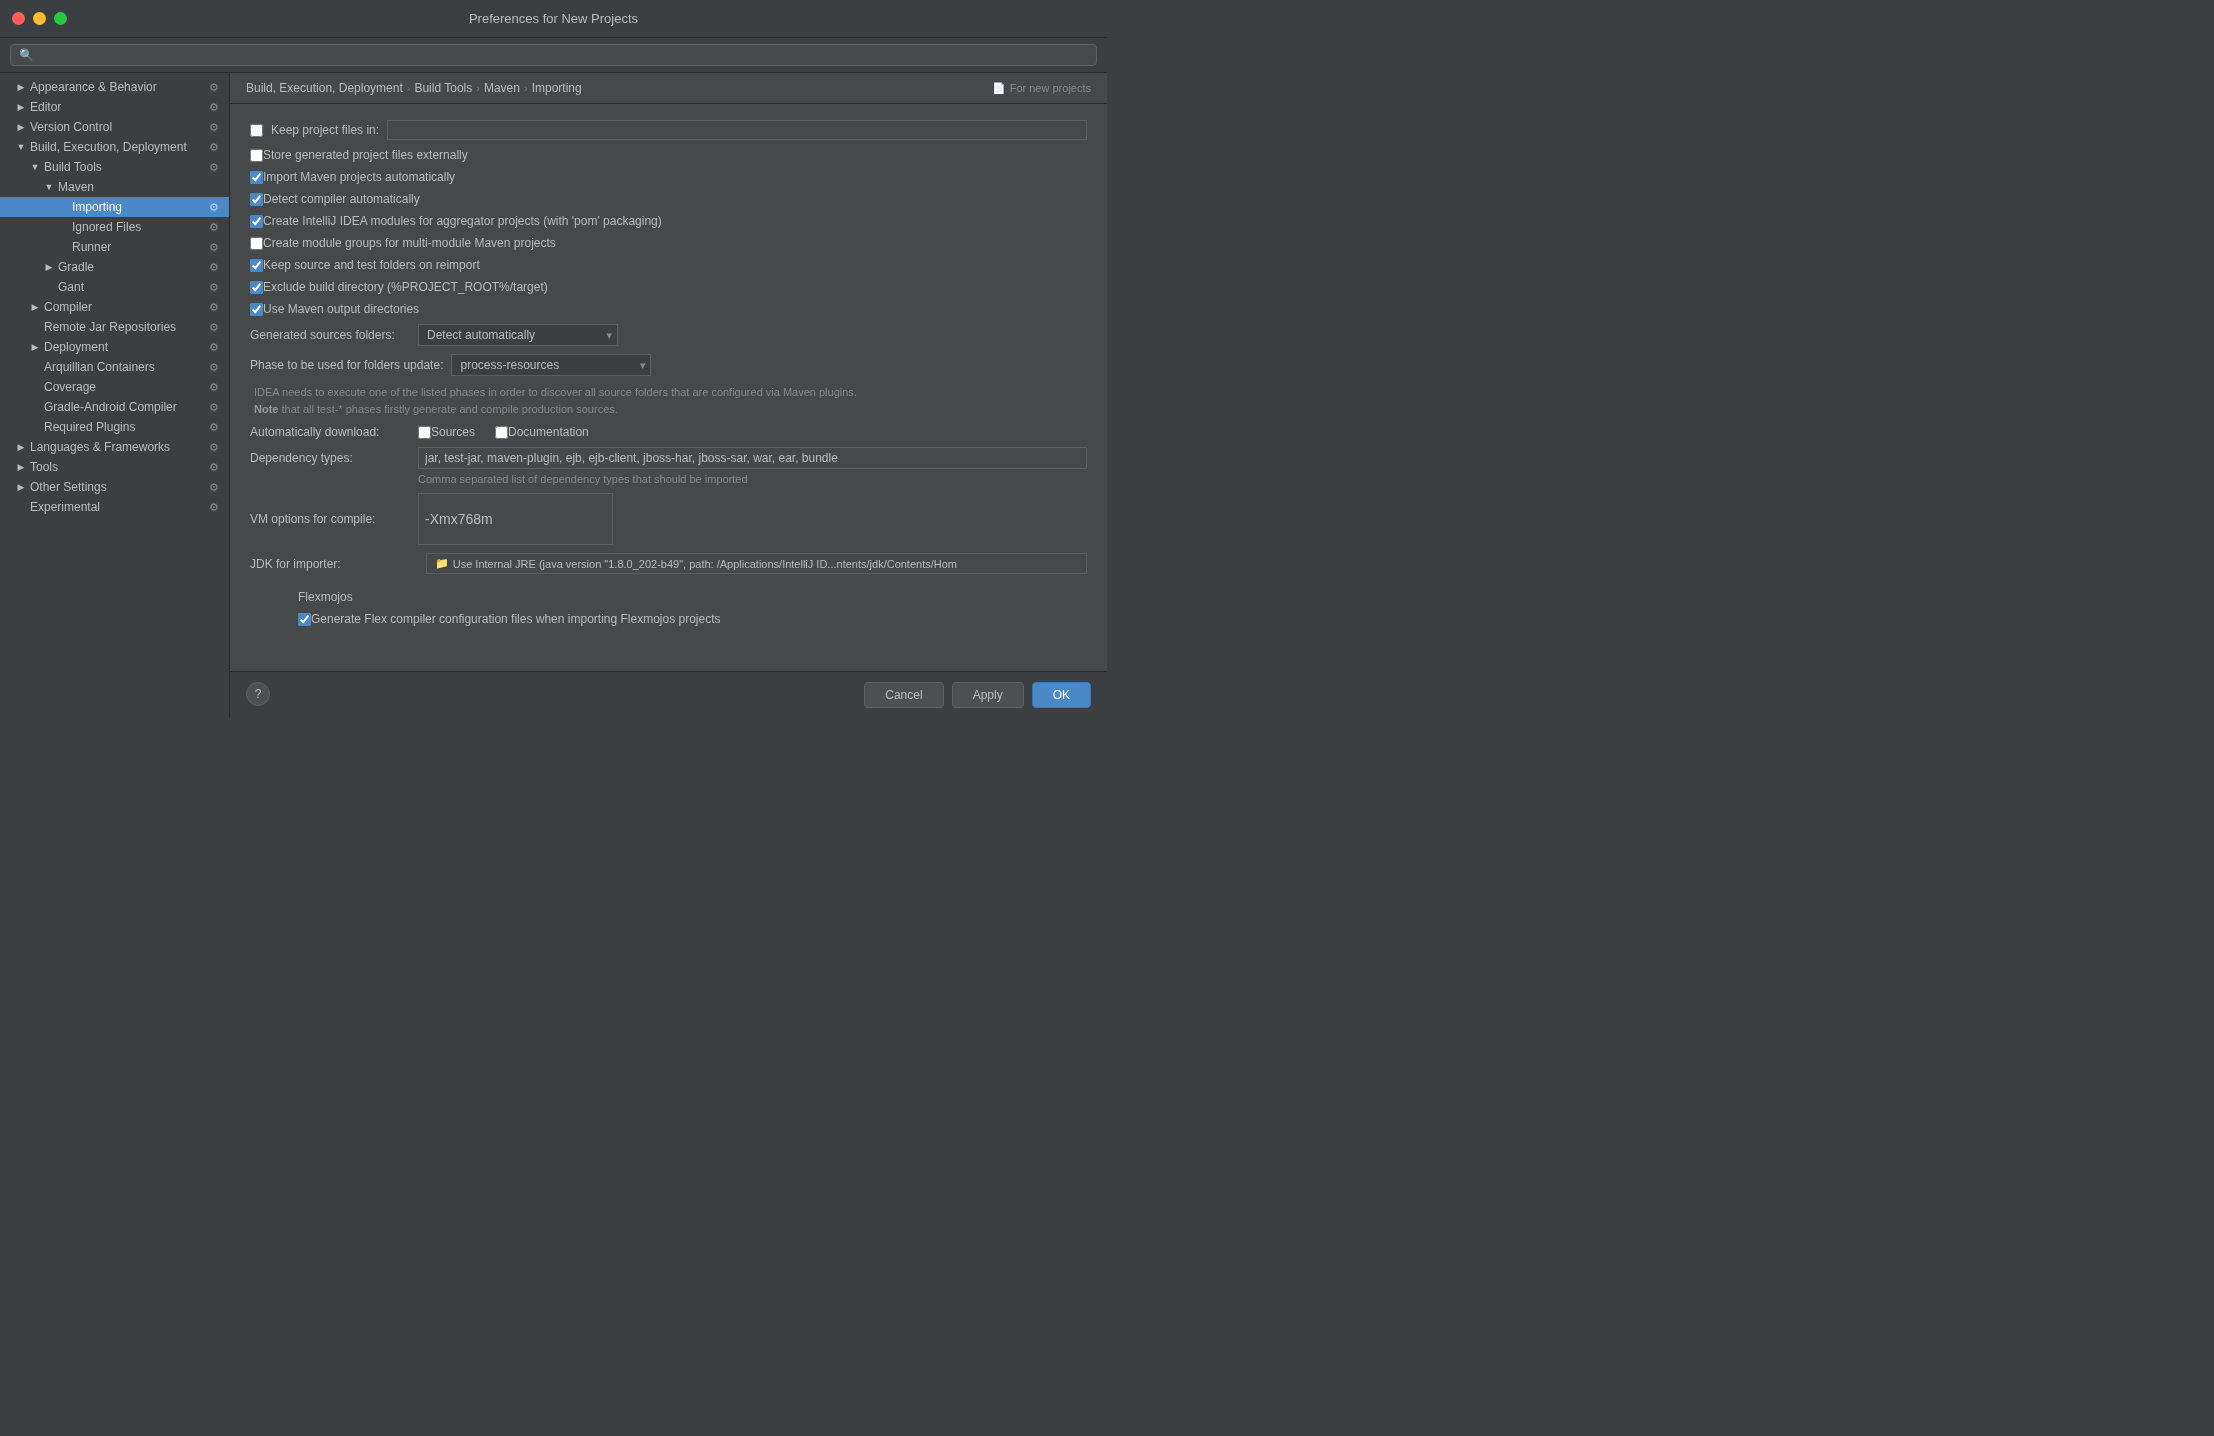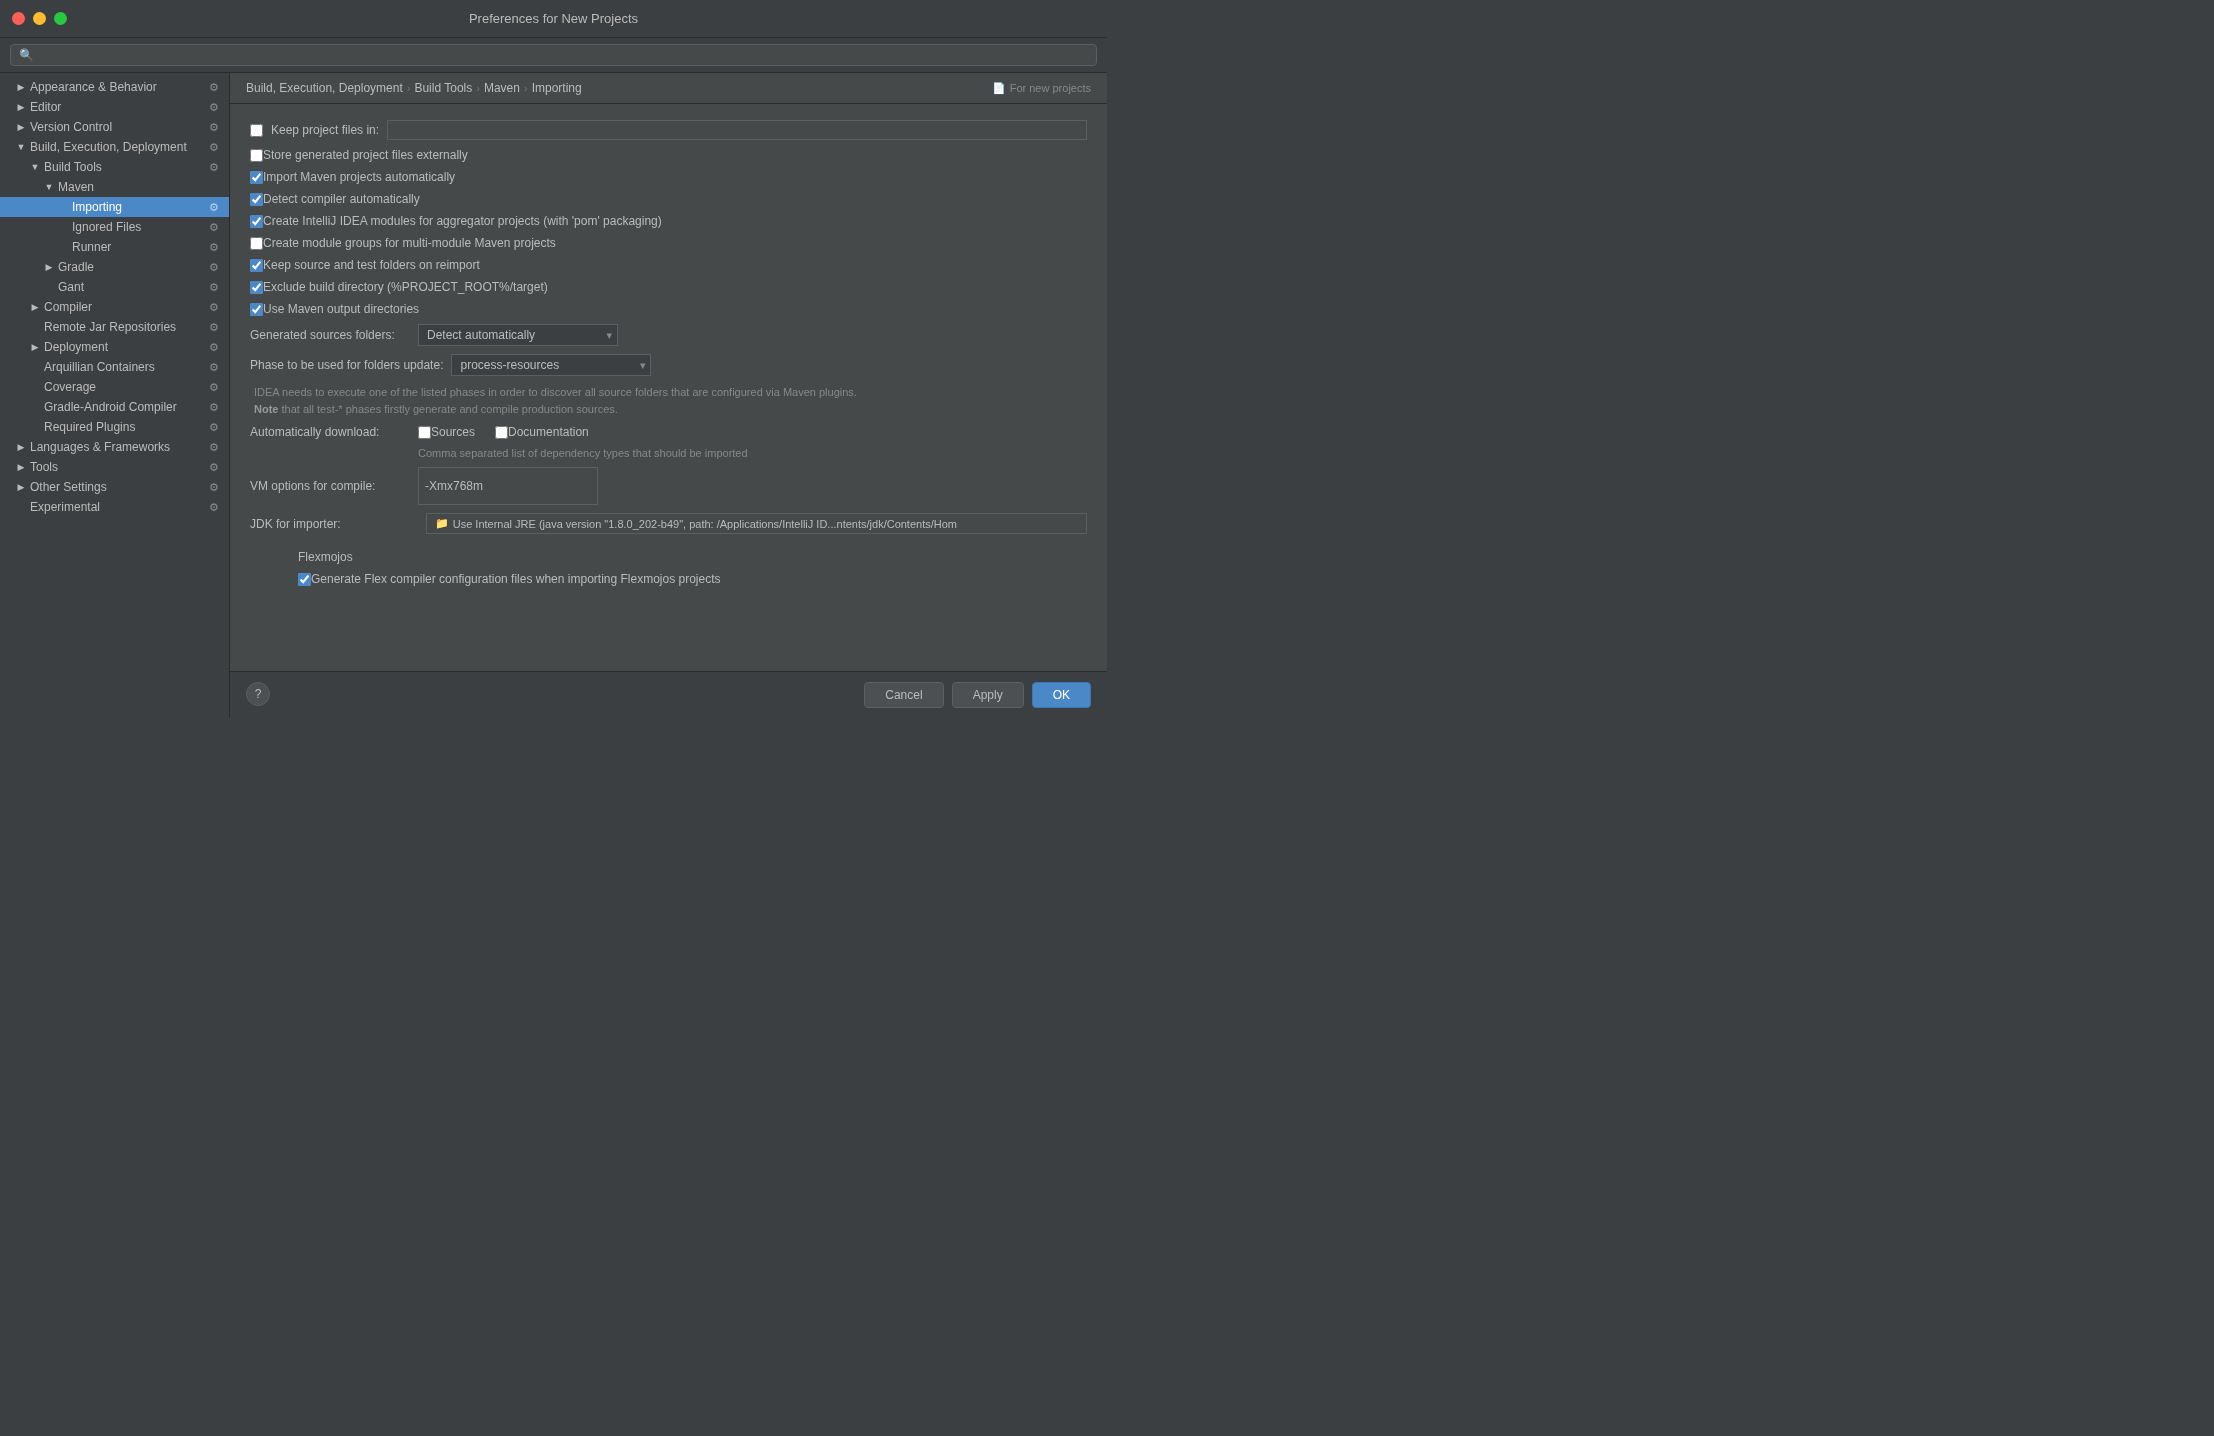--- a/index.html
+++ b/index.html
@@ -260,22 +260,22 @@
       font-size: 11px;
       color: #888;
       margin-left: 168px;
       margin-bottom: 8px;
     }
 
     .vm-options-input {
       background: #45494a;
       border: 1px solid #5c5f61;
       color: #bbbbbb;
-      padding: 11px 6px;
-      font-size: 12px;
+      padding: 17px 6px;
+      font-size: 14px;
       min-width: 180px;
     }
 
     .jdk-row {
       display: flex;
       align-items: center;
       gap: 16px;
       margin-bottom: 8px;
     }
     .jdk-btn {
@@ -604,20 +604,24 @@
         <label class="checkbox-label">
           <input type="checkbox" style="">
           <span>Sources</span>
         </label>
         <label class="checkbox-label" style="margin-left: 12px;">
           <input type="checkbox" style="">
           <span>Documentation</span>
         </label>
       </div>
 
+      <div class="dependency-row">
+        <span class="section-label" style="min-width:160px; padding-top:4px;">Dependency types:</span>
+        <input type="text" class="dependency-types-input" value="jar, test-jar, maven-plugin, ejb, ejb-client, jboss-har, jboss-sar, war, ear, bundle" style="">
+      </div>
       <div class="dep-hint">Comma separated list of dependency types that should be imported</div>
 
       <div class="settings-row">
         <span class="section-label">VM options for compile:</span>
         <input type="text" class="vm-options-input" value="-Xmx768m" style="">
       </div>
 
       <div class="jdk-row">
         <span class="section-label">JDK for importer:</span>
         <button class="jdk-btn">

